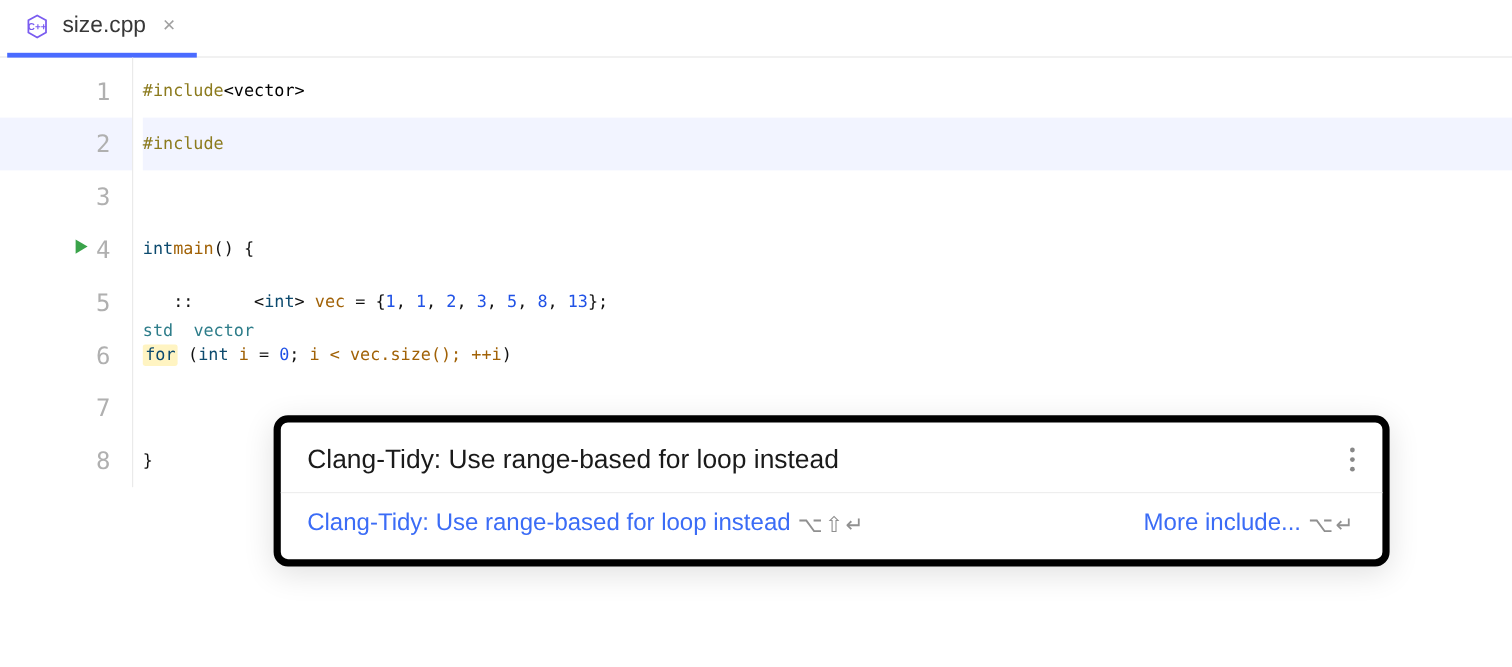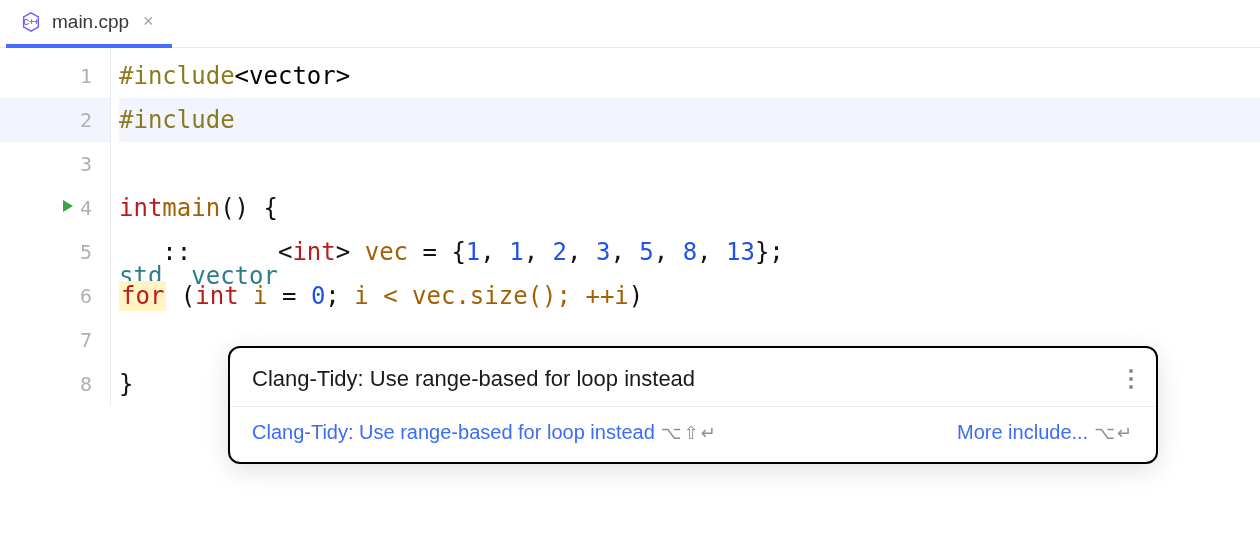--- a/index.html
+++ b/index.html
@@ -72,53 +72,53 @@
     .run-gutter-icon {
       position: absolute;
       left: 60px;
       top: 50%;
       transform: translateY(-50%);
     }
     .code-area {
       flex: 1;
       padding-top: 6px;
       font-family: "SF Mono", Menlo, Consolas, monospace;
-      font-size: 24px;
+      font-size: 14px;
       border-left: 1px solid #eaeaea;
       padding-left: 8px;
       position: relative;
     }
     .code-line {
       height: 44px;
       display: flex;
       align-items: center;
       white-space: pre;
     }
     .code-line.highlighted {
       background: #f2f4ff;
     }
     .tok-preproc { color: #8c7b1e; }
-    .tok-keyword { color: #b91c1c; }
+    .tok-keyword { color: #0c4a6e; }
     .tok-ns      { color: #2e7d8a; font-weight: 500; margin-top: 48px;}
     .tok-ident   { color: #a16207; }
     .tok-punct   { color: #111111; }
     .tok-number  { color: #2052e6; }
     .tok-angle   { color: #000000; }
     .hl-warn {
       background: #fff4c2;
       padding: 1px 2px;
       border-radius: 2px;
     }
     .tooltip {
       position: absolute;
       left: 228px;
       top: 346px;
       width: 930px;
       background: #ffffff;
-      border: 2px solid #000000;
+      border: 6px solid #000000;
       border-radius: 12px;
       box-shadow: 0 6px 26px rgba(0,0,0,0.12);
       padding: 18px 22px 18px 22px;
       font-family: -apple-system, BlinkMacSystemFont, "Segoe UI", sans-serif;
     }
     .tooltip-title-row {
       display: flex;
       align-items: center;
       justify-content: space-between;
       margin-bottom: 14px;
@@ -167,21 +167,21 @@
 <body>
 
 <div class="tab-bar">
   <div class="tab active">
     <span class="file-icon-cpp">
       <svg viewBox="0 0 24 24" width="22" height="22">
         <path d="M12 2 L20 6.5 V17.5 L12 22 L4 17.5 V6.5 Z" fill="none" stroke="#7a5cf0" stroke-width="1.6"></path>
         <text x="12" y="15" font-size="9" text-anchor="middle" fill="#7a5cf0" font-family="sans-serif" font-weight="bold">C++</text>
       </svg>
     </span>
-    <span>main.cpp</span>
+    <span>size.cpp</span>
     <span class="close">×</span>
   </div>
 </div>
 
 <div class="editor">
   <div class="gutter">
     <div class="line-num-row">
         <span class="line-num">1</span>
       </div>
     <div class="line-num-row gutter-bg-hl">

